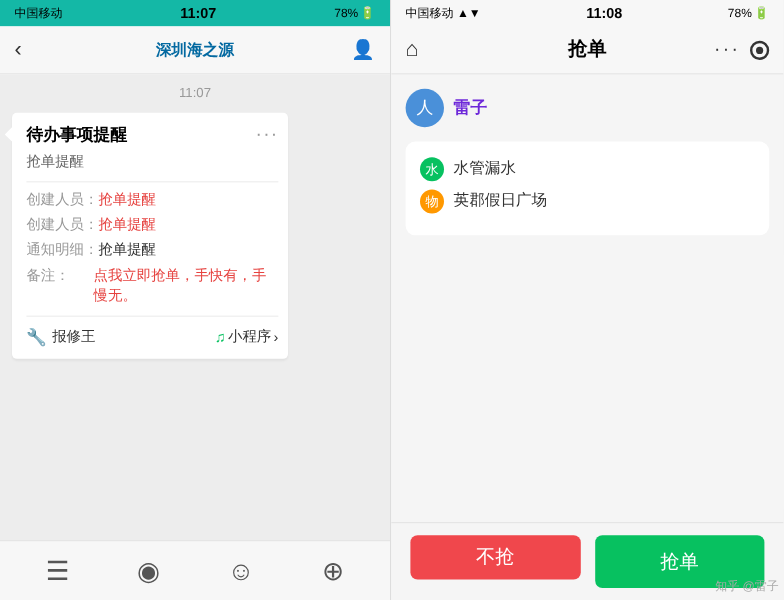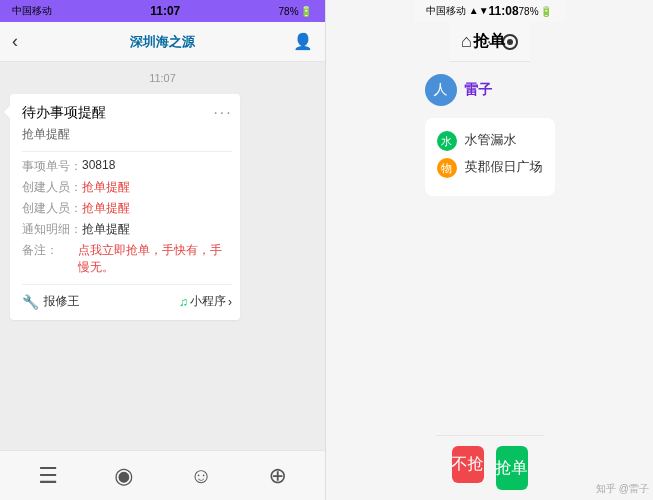--- a/index.html
+++ b/index.html
@@ -20,21 +20,21 @@
       display: flex;
       flex-direction: column;
       border-right: 1px solid #ddd;
       position: relative;
       overflow: hidden;
     }
 
     
     .status-bar {
       height: 22px;
-      background: #8b5cf6;
+      background: #14b8a6;
       display: flex;
       align-items: center;
       justify-content: space-between;
       padding: 0 12px;
       font-size: 11px;
       color: #000;
     }
     .status-bar .signal { font-size: 10px; }
     .status-bar .time { font-weight: 600; font-size: 12px; }
     .status-bar .battery { font-size: 10px; display: flex; align-items: center; gap: 2px; }
@@ -111,21 +111,21 @@
       width: 210px;
     }
     .card-header {
       display: flex;
       justify-content: space-between;
       align-items: flex-start;
       margin-bottom: 4px;
     }
     .card-title {
       font-size: 14px;
-      font-weight: 400;
+      font-weight: 700;
       color: #000;
     }
     .card-dots {
       font-size: 16px;
       color: #999;
       letter-spacing: 1px;
       cursor: pointer;
     }
     .card-subtitle {
       font-size: 12px;
@@ -364,24 +364,20 @@
     <div class="message-row received">
       <div class="bubble">
         <div class="card">
           <div class="card-header">
             <span class="card-title">待办事项提醒</span>
             <span class="card-dots">···</span>
           </div>
           <div class="card-subtitle">抢单提醒</div>
           <div class="card-divider"></div>
 
-          <div class="card-row">
-            <span class="card-label">事项单号：</span>
-            <span class="card-value">30818</span>
-          </div>
           <div class="card-row">
             <span class="card-label">创建人员：</span>
             <span class="card-value red">抢单提醒</span>
           </div>
           <div class="card-row">
             <span class="card-label">创建人员：</span>
             <span class="card-value red">抢单提醒</span>
           </div>
           <div class="card-row">
             <span class="card-label">通知明细：</span>
@@ -408,21 +404,21 @@
   </div>
 
   <div class="chat-toolbar">
     <span class="toolbar-icon">☰</span>
     <span class="toolbar-icon">◉</span>
     <span class="toolbar-icon">☺</span>
     <span class="toolbar-icon">⊕</span>
   </div>
 </div>
 
-<div class="phone-right" style="position:relative;align-items:center;">
+<div class="phone-right" style="position:relative;">
 
   <div class="status-bar" style="background:#f7f7f7;">
     <span class="signal">中国移动 ▲▼</span>
     <span class="time">11:08</span>
     <span class="battery">
       <span>78%</span>
       🔋
     </span>
   </div>
 

